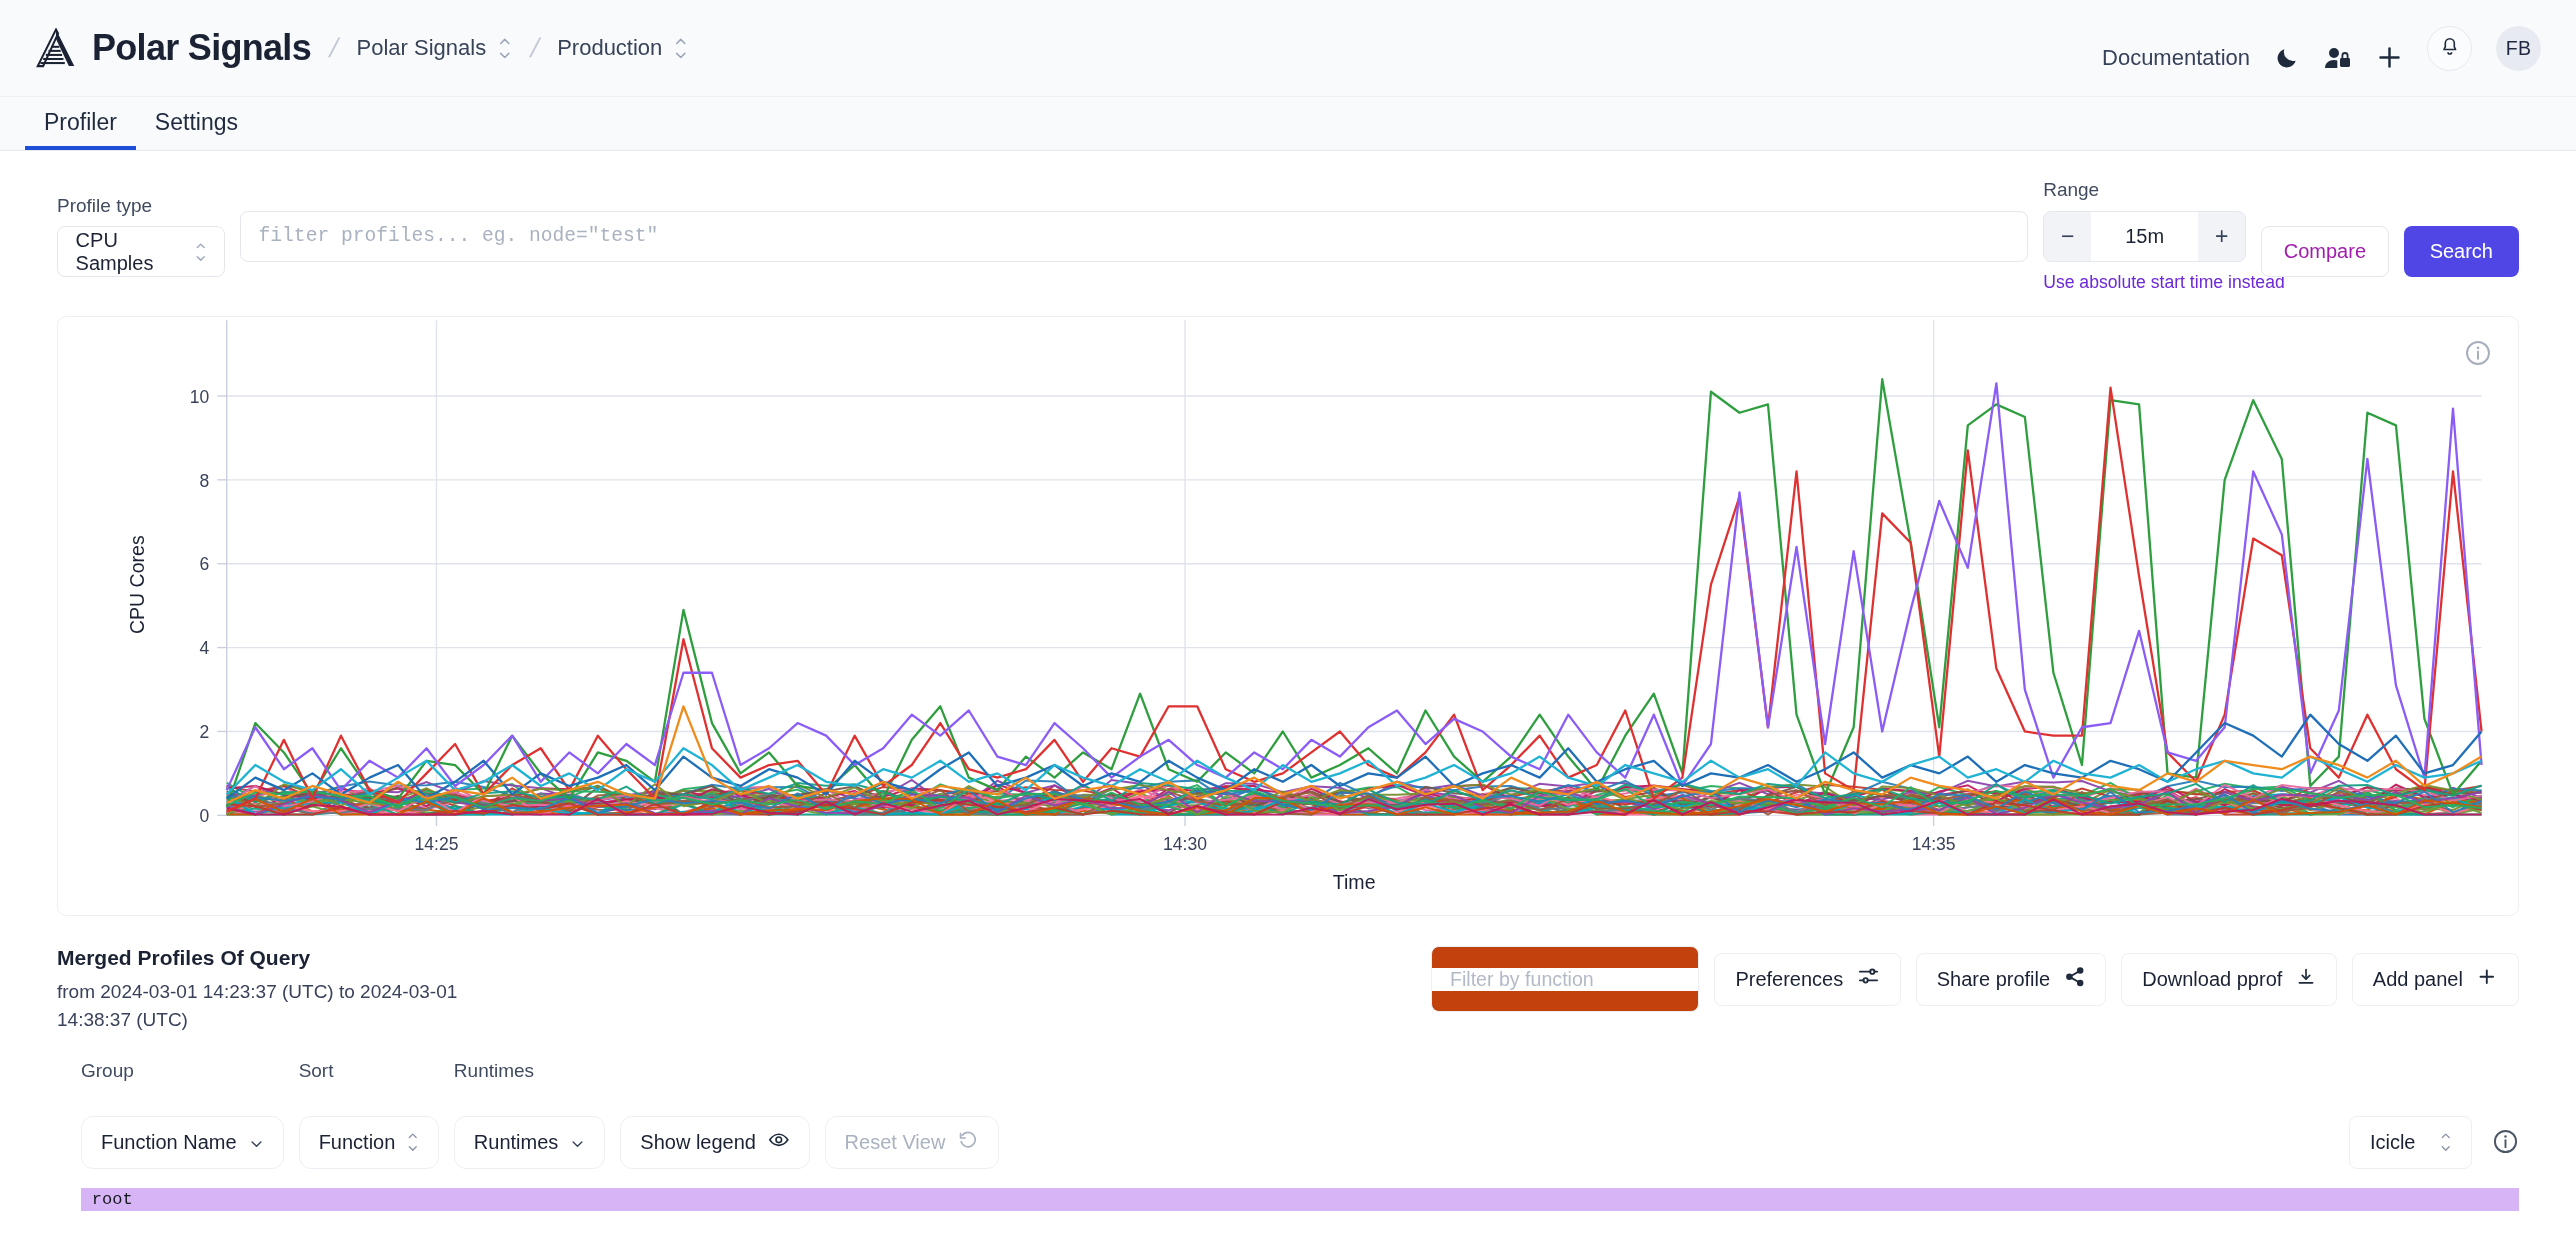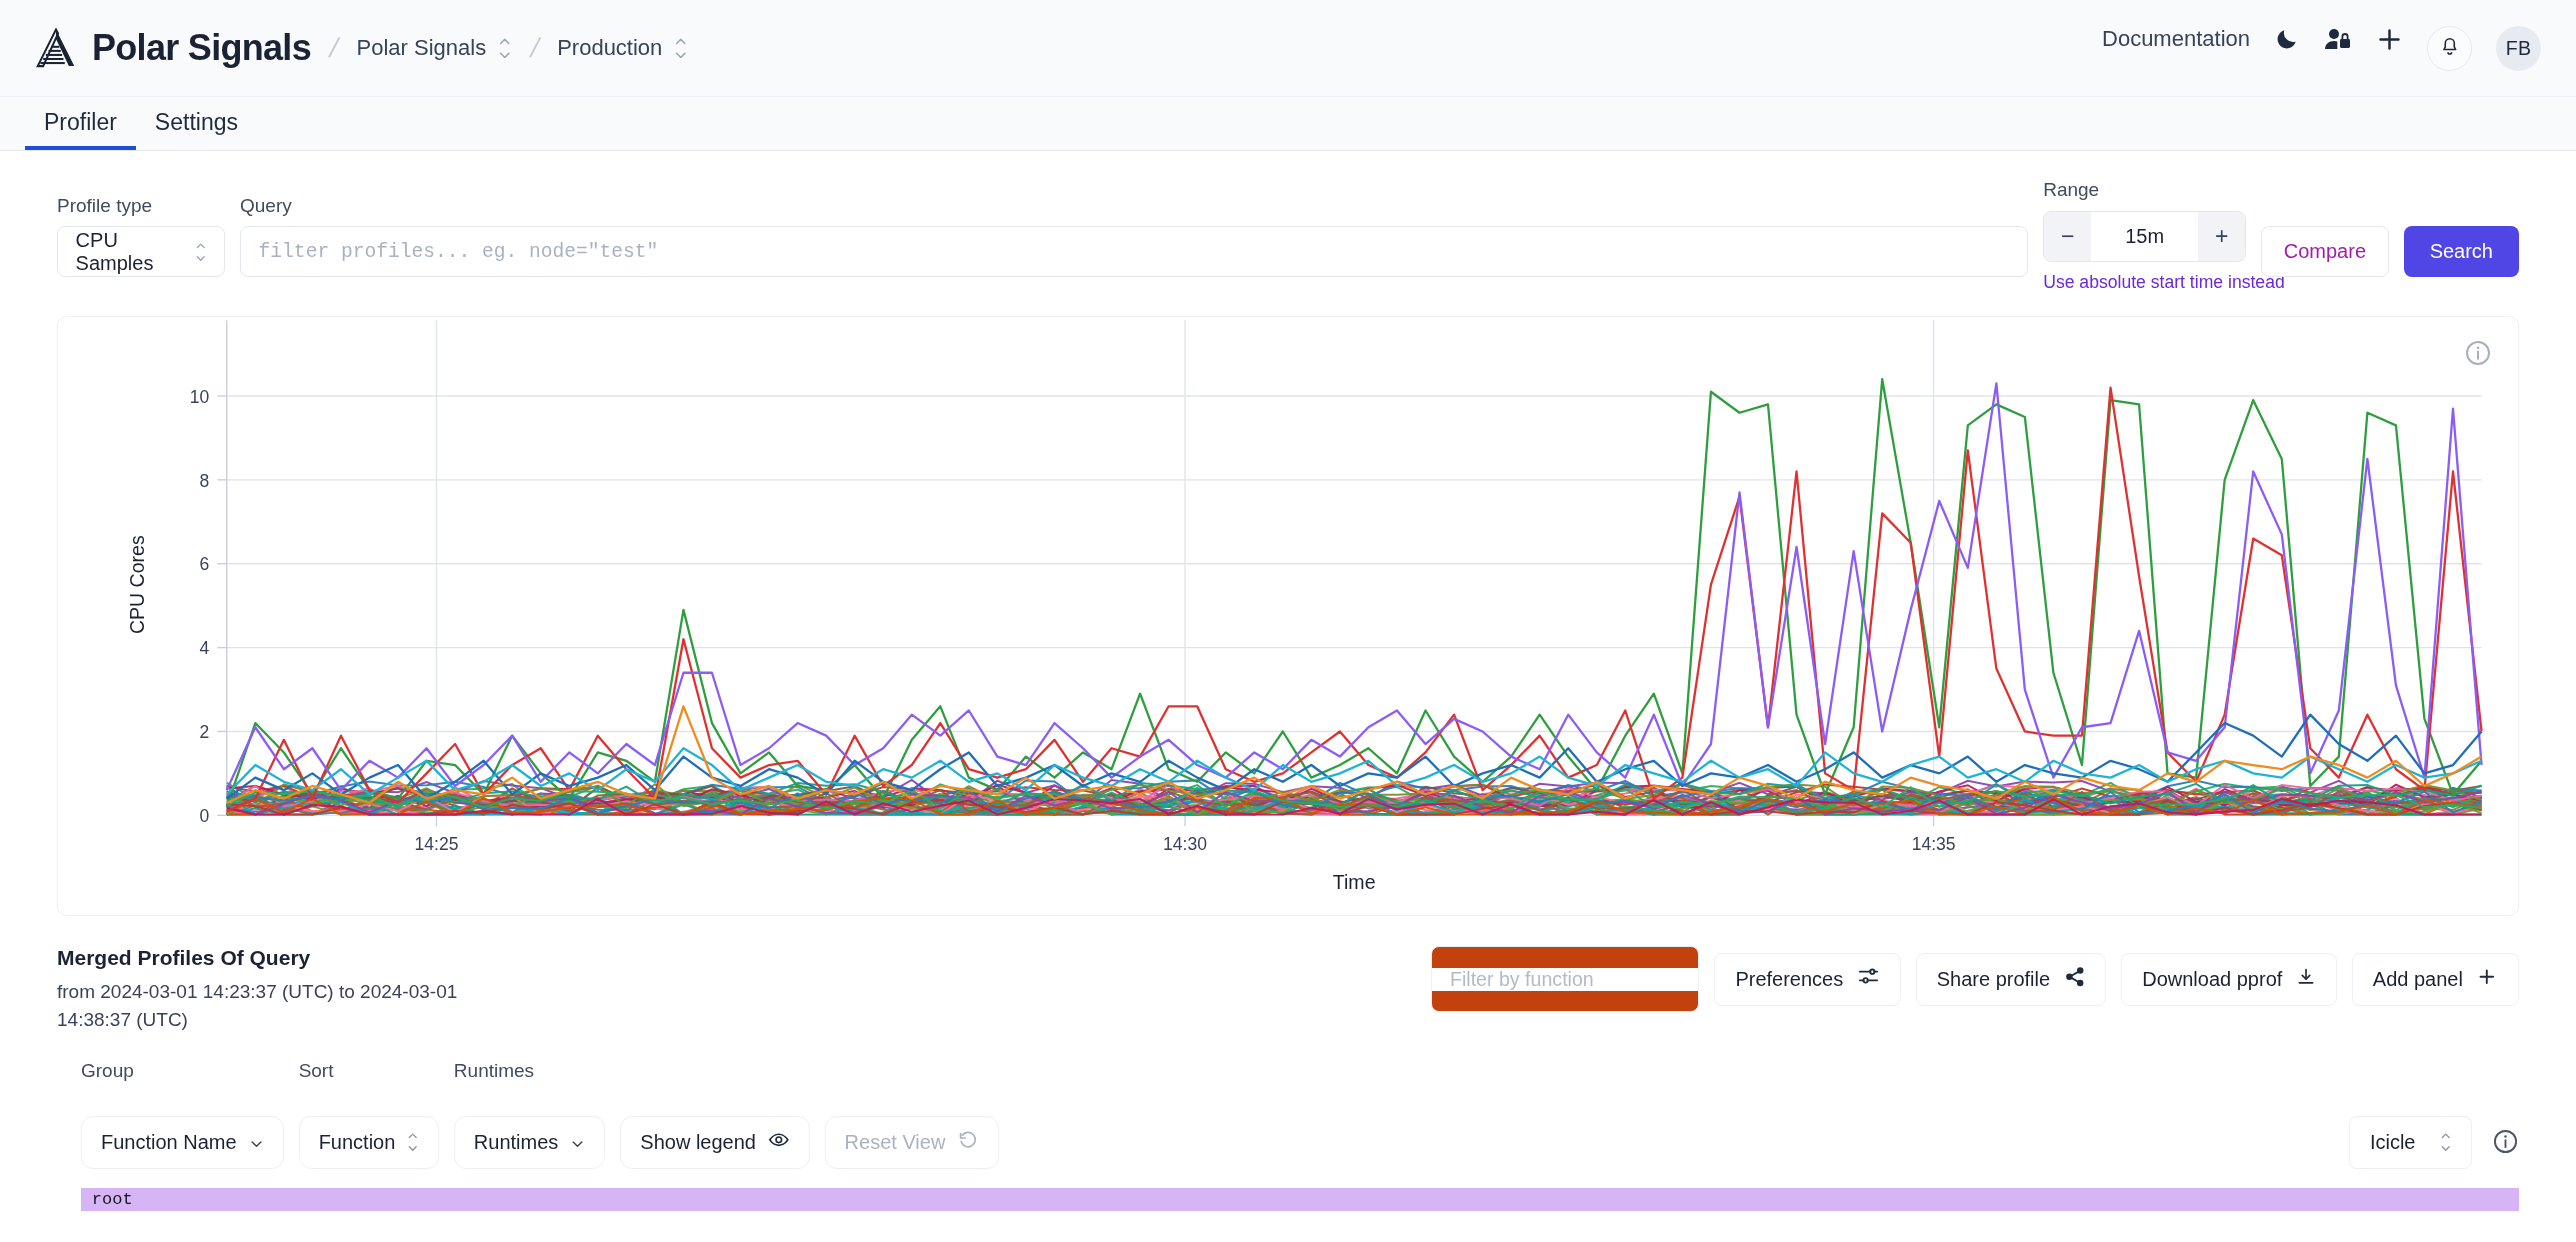--- a/index.html
+++ b/index.html
@@ -40,21 +40,21 @@
     display: flex; align-items: center; gap: 12px;
     font-size: 22px;
     color: #384358;
     font-weight: 500;
   }
   .updown { display: inline-flex; flex-direction: column; gap: 3.4px; color: #9aa5b6; }
   .updown svg { display: block; }
 
   .topbar-right {
     margin-left: auto;
-    display: flex; align-items: flex-start; gap: 24px;
+    display: flex; align-items: flex-end; gap: 24px;
   }
   .doc-link { font-size: 22px; color: #37415a; font-weight: 400; }
   .icon-btn { display: flex; align-items: center; justify-content: center; color: #1f2a3d; }
   .bell-circle {
     width: 45px; height: 45px; border-radius: 50%;
     border: 1.4px solid #e6e9ef; background: #fbfcfe;
     display: flex; align-items: center; justify-content: center;
   }
   .avatar {
     width: 45px; height: 45px; border-radius: 50%;
@@ -391,21 +391,20 @@
             <path d="M4 8 L10 2 L16 8" fill="none" stroke="currentColor" stroke-width="2.4" stroke-linecap="round" stroke-linejoin="round"></path>
           </svg>
         <svg width="11.5" height="7.4" viewBox="0 0 20 13">
             <path d="M4 5 L10 11 L16 5" fill="none" stroke="currentColor" stroke-width="2.4" stroke-linecap="round" stroke-linejoin="round"></path>
           </svg>
       </span>
     </div>
   </div>
 
   <div class="query-col">
-    <span class="field-label">Query</span>
     <input class="query-input" type="text" placeholder="filter profiles... eg. node=&quot;test&quot;" style="">
   </div>
 
   <div class="range-col">
     <span class="field-label">Range</span>
     <div class="stepper">
       <div class="step-btn">−</div>
       <div class="step-val">15m</div>
       <div class="step-btn">+</div>
     </div>

